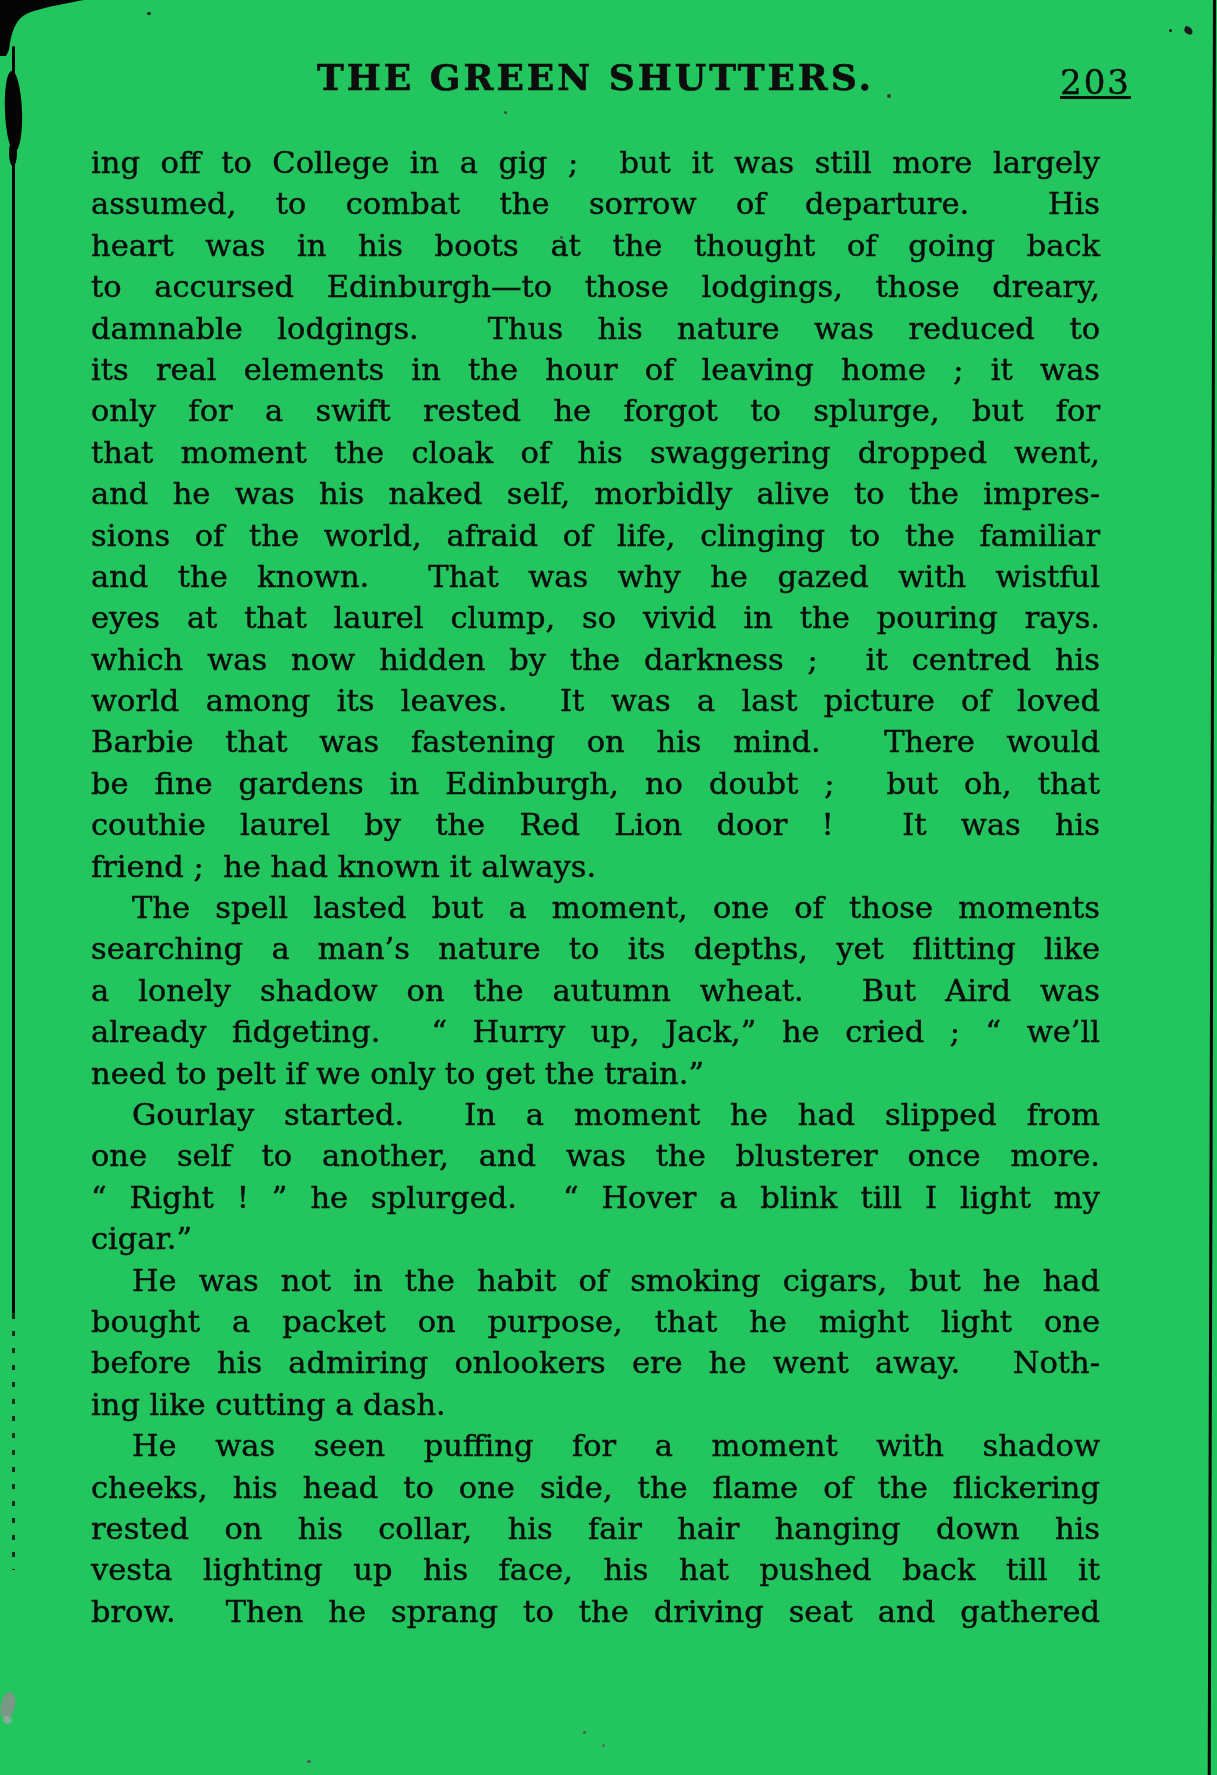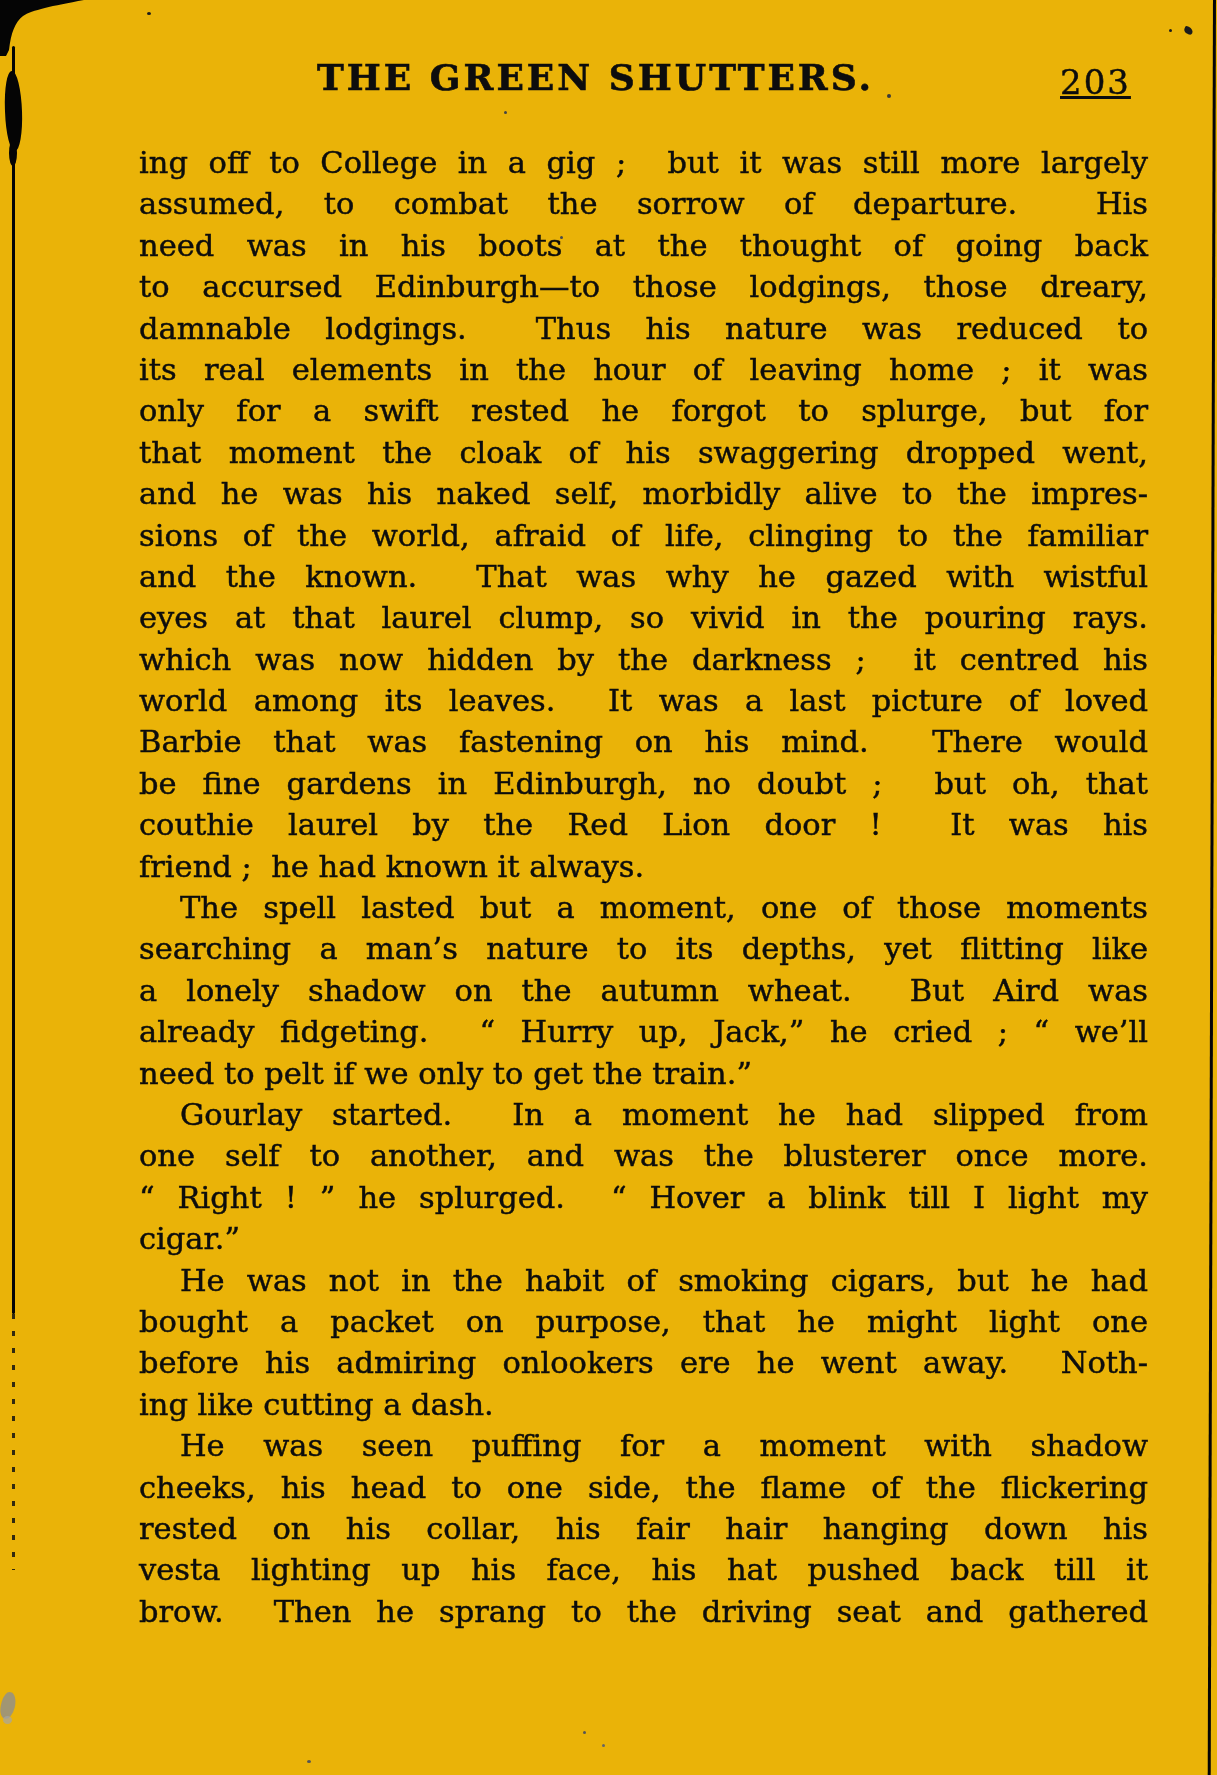--- a/index.html
+++ b/index.html
@@ -1,39 +1,39 @@
 <!DOCTYPE html>
 <html><head>
 <meta charset="utf-8">
 <style>
   html,body { margin:0; padding:0; background:#ffffff; }
   .page {
     position:relative; width:1217px; height:1775px;
-    background:#eab308; overflow:hidden;
+    background:#22c55e; overflow:hidden;
     font-family:"DejaVu Serif", serif; color:#0d0d0d;
   }
   
   .running-header {
     position:absolute; left:91px; top:56px; width:1009px;
     text-align:center;
   }
   .header-title {
     font-size:36px; font-weight:700; letter-spacing:3px;
     -webkit-text-stroke:0.6px #0d0d0d;
     white-space:nowrap;
   }
   .page-number {
     position:absolute; left:1060px; top:62px;
     font-size:34px; letter-spacing:2px;text-decoration:underline;
     -webkit-text-stroke:0.4px #0d0d0d;
   }
   
   .body-text {
     position:absolute; left:91px; top:142px; width:1009px;
-    font-size:30.5px; line-height:41.4px;margin-left:48px;
+    font-size:30.5px; line-height:41.4px;
     -webkit-text-stroke:0.45px #0d0d0d;
   }
   .line {
     height:41.4px; overflow:visible;
     text-align:justify; text-align-last:justify;
   }
   .line.indent { text-indent:41px; }
   .line.flush  { text-align:center; text-align-last:left; }
 
   
@@ -106,21 +106,21 @@
   <div class="speck s9"></div>
 
   <div class="running-header">
     <span class="header-title">THE GREEN SHUTTERS.</span>
   </div>
   <div class="page-number">203</div>
 
   <div class="body-text">
       <div class="line">ing off to College in a gig&nbsp;;&nbsp; but it was still more largely</div>
       <div class="line">assumed, to combat the sorrow of departure.&nbsp; His</div>
-      <div class="line">need was in his boots at the thought of going back</div>
+      <div class="line">heart was in his boots at the thought of going back</div>
       <div class="line">to accursed Edinburgh—to those lodgings, those dreary,</div>
       <div class="line">damnable lodgings.&nbsp; Thus his nature was reduced to</div>
       <div class="line">its real elements in the hour of leaving home&nbsp;; it was</div>
       <div class="line">only for a swift rested he forgot to splurge, but for</div>
       <div class="line">that moment the cloak of his swaggering dropped went,</div>
       <div class="line">and he was his naked self, morbidly alive to the impres-</div>
       <div class="line">sions of the world, afraid of life, clinging to the familiar</div>
       <div class="line">and the known.&nbsp; That was why he gazed with wistful</div>
       <div class="line">eyes at that laurel clump, so vivid in the pouring rays.</div>
       <div class="line">which was now hidden by the darkness&nbsp;;&nbsp; it centred his</div>

